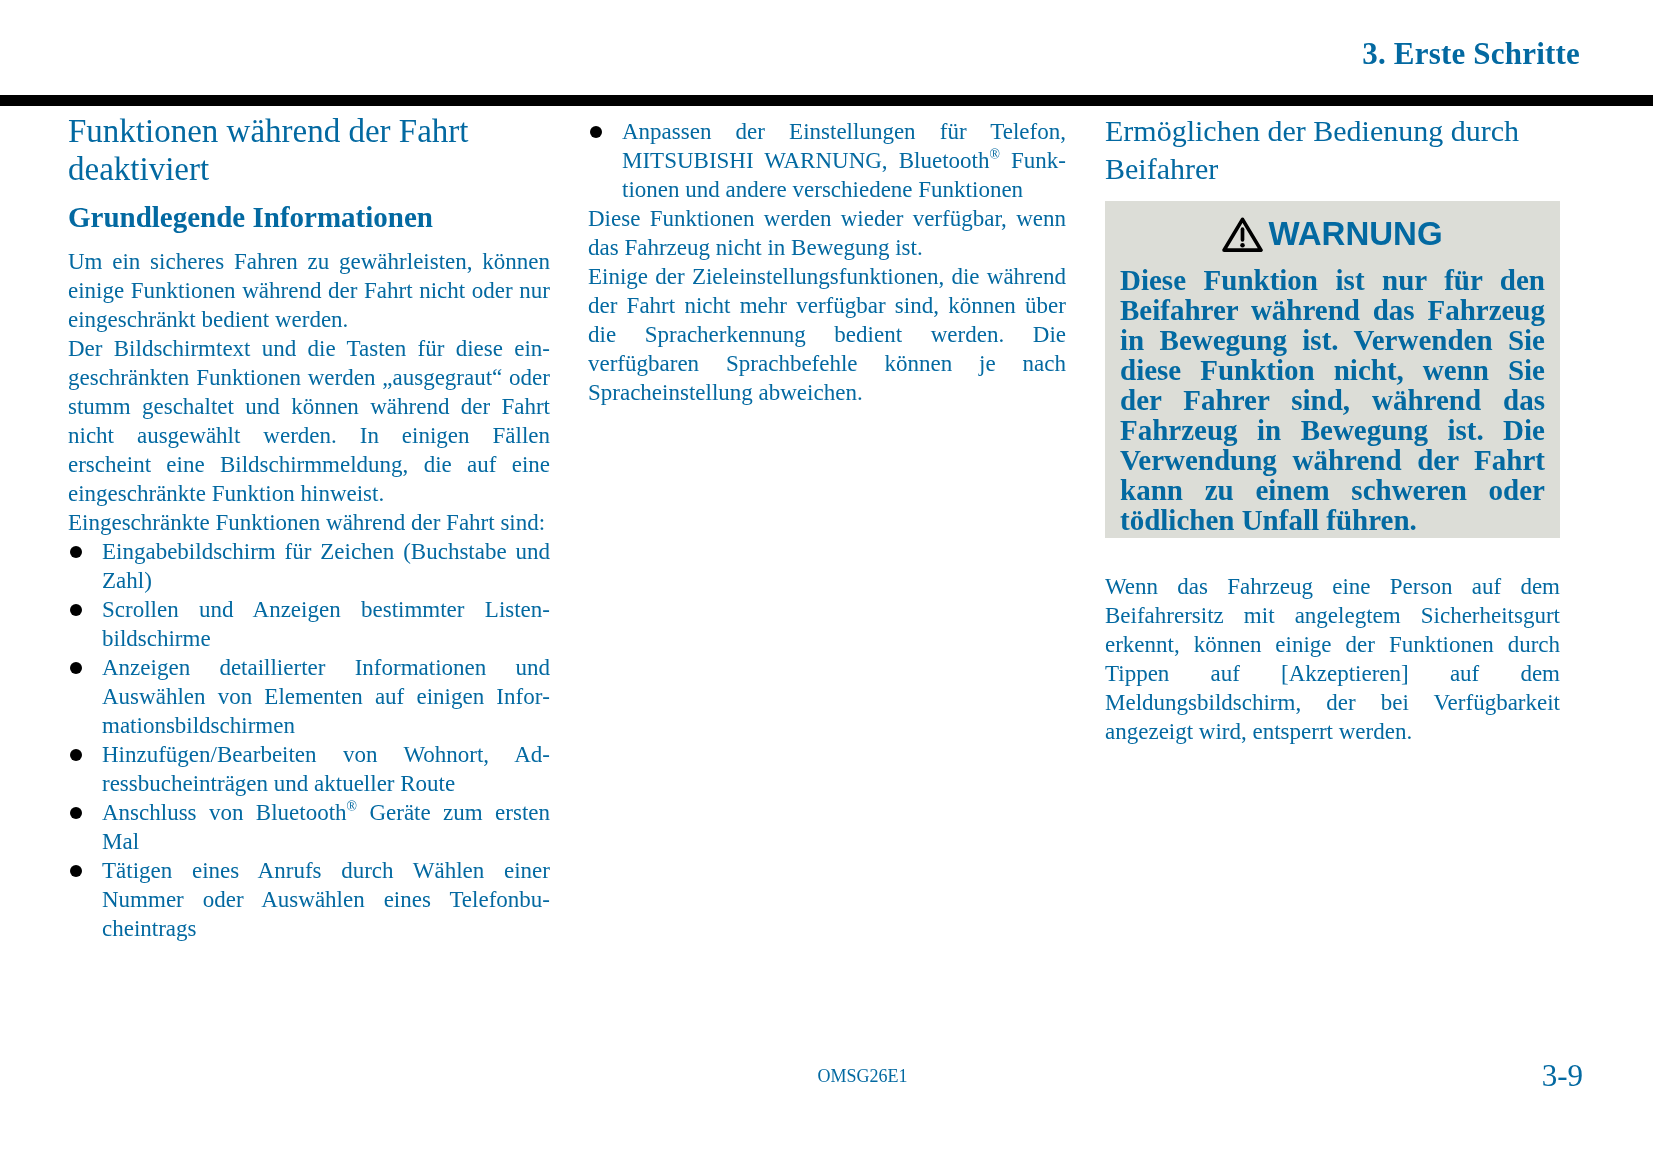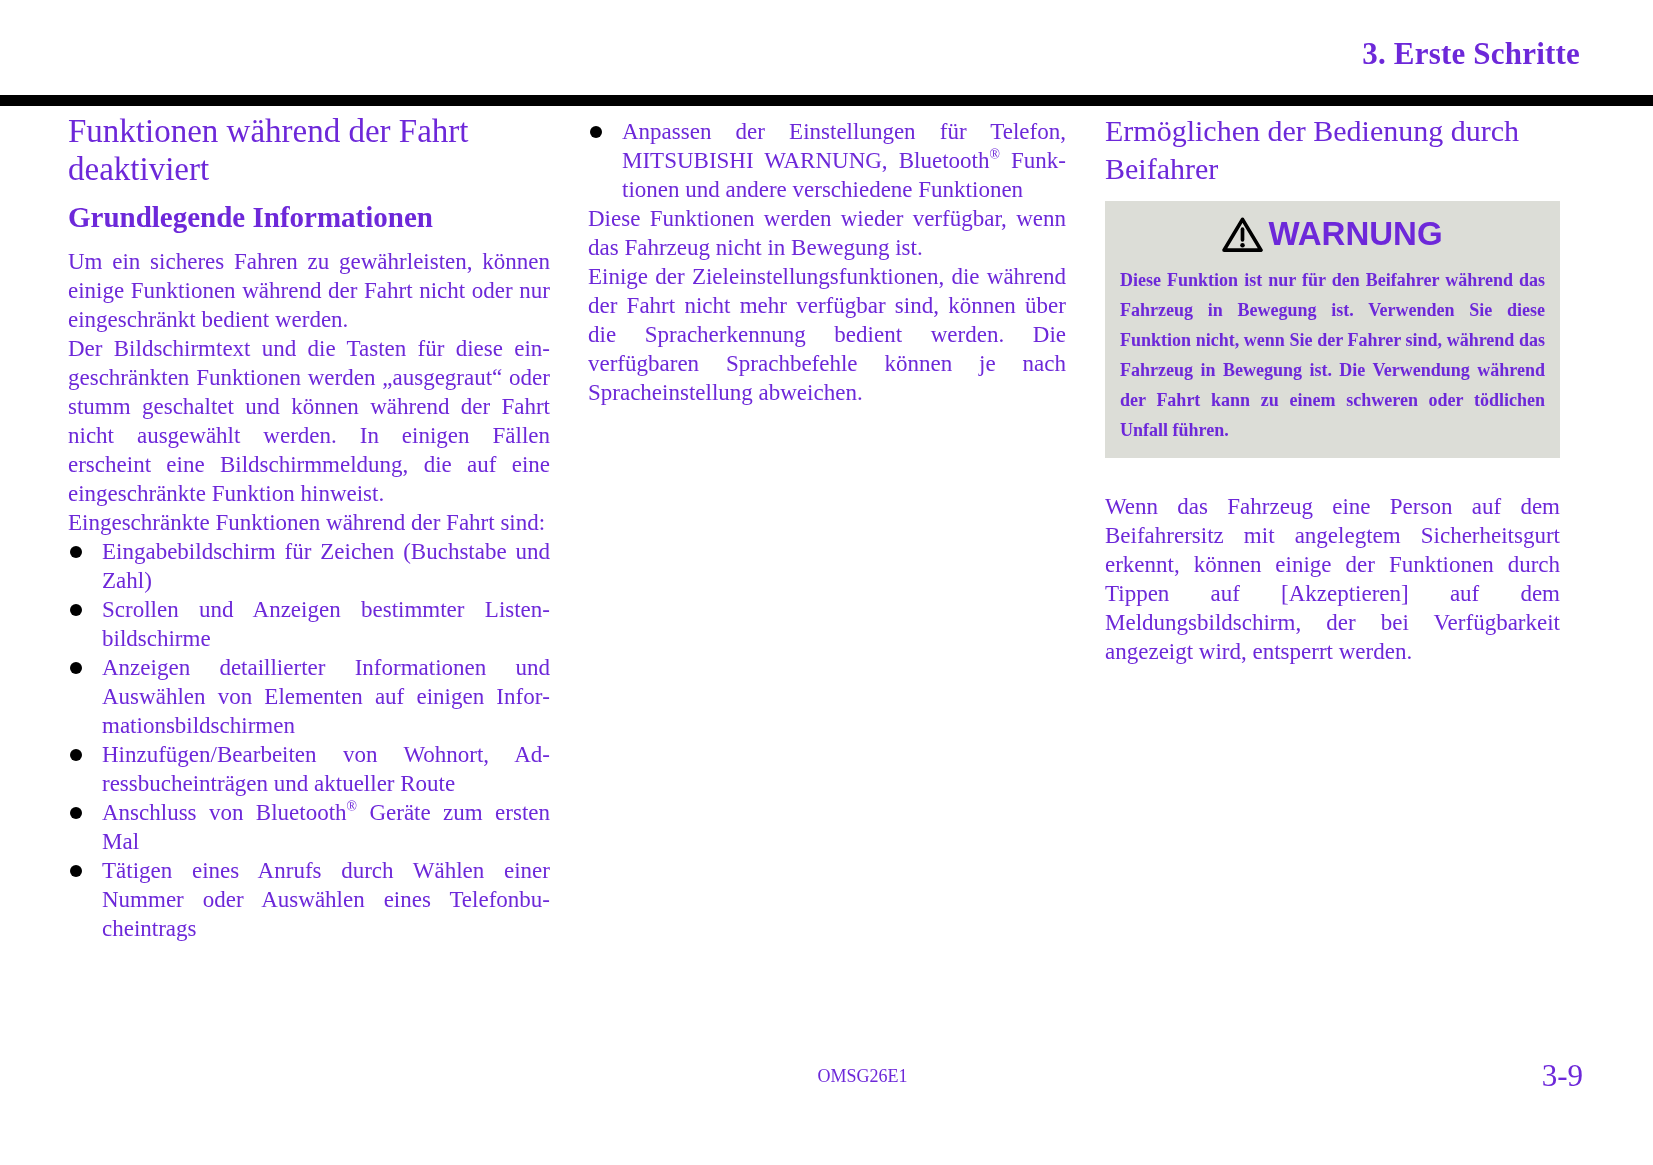--- a/index.html
+++ b/index.html
@@ -1,21 +1,21 @@
 <!DOCTYPE html>
 <html lang="de"><head>
 <meta charset="utf-8">
 <style>
   html, body { margin: 0; padding: 0; background: #ffffff; }
   .page {
     position: relative;
     width: 1653px;
     height: 1165px;
     background: #ffffff;
-    color: #6d28d9;
+    color: #0369a1;
     font-family: "Liberation Serif", "DejaVu Serif", serif;
     overflow: hidden;
   }
 
   
   .chapter-title {
     position: absolute;
     top: 36px;
     right: 73px;
     font-size: 31px;
@@ -78,35 +78,35 @@
     line-height: 29px;
     text-align: justify;
     hyphens: manual;
   }
   sup { font-size: 0.6em; line-height: 0; vertical-align: super; }
 
   
   .warning-box {
     background: #dcddd7;
     margin-top: 13px;
-    padding: 12px 15px 13px 15px;
+    padding: 12px 15px 3px 15px;
   }
   .warning-title {
     display: flex;
     align-items: center;
     justify-content: center;
     gap: 5px;
     font-family: "Liberation Sans", "DejaVu Sans", sans-serif;
     font-weight: 700;
     font-size: 33px;
     margin: 2px 0 12px 0;
   }
   .warning-title svg { display: block; }
   .warning-text {
-    font-size: 18px;
+    font-size: 29px;
     line-height: 30px;
     font-weight: 700;
     text-align: justify;
     margin: 0;
     hyphens: manual;
   }
   .after-box { margin-top: 34px; }
 
   
   .footer-code {

